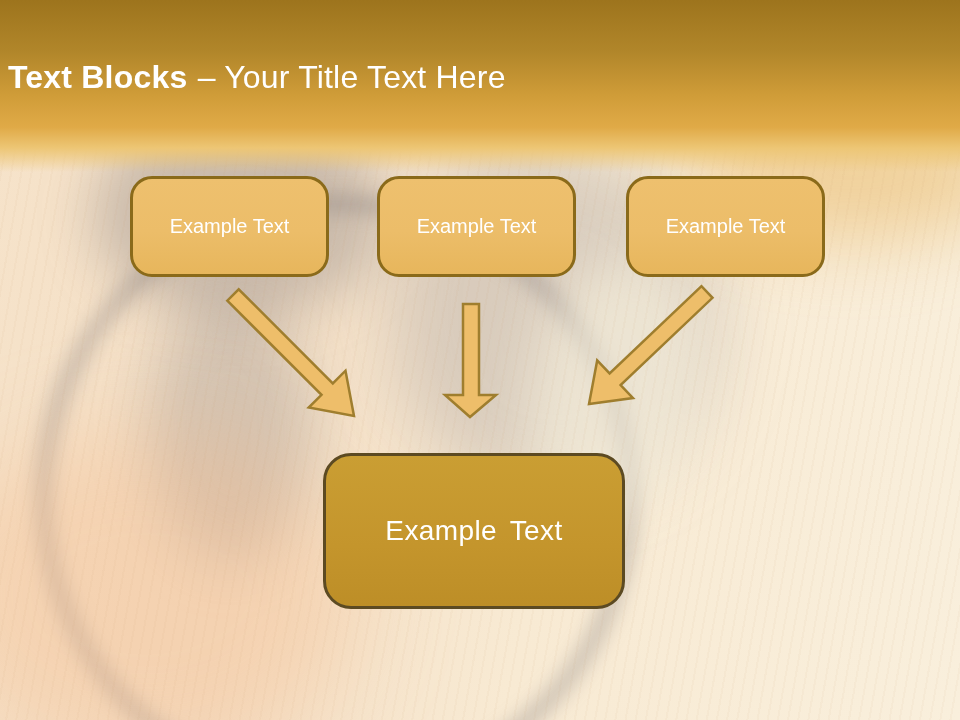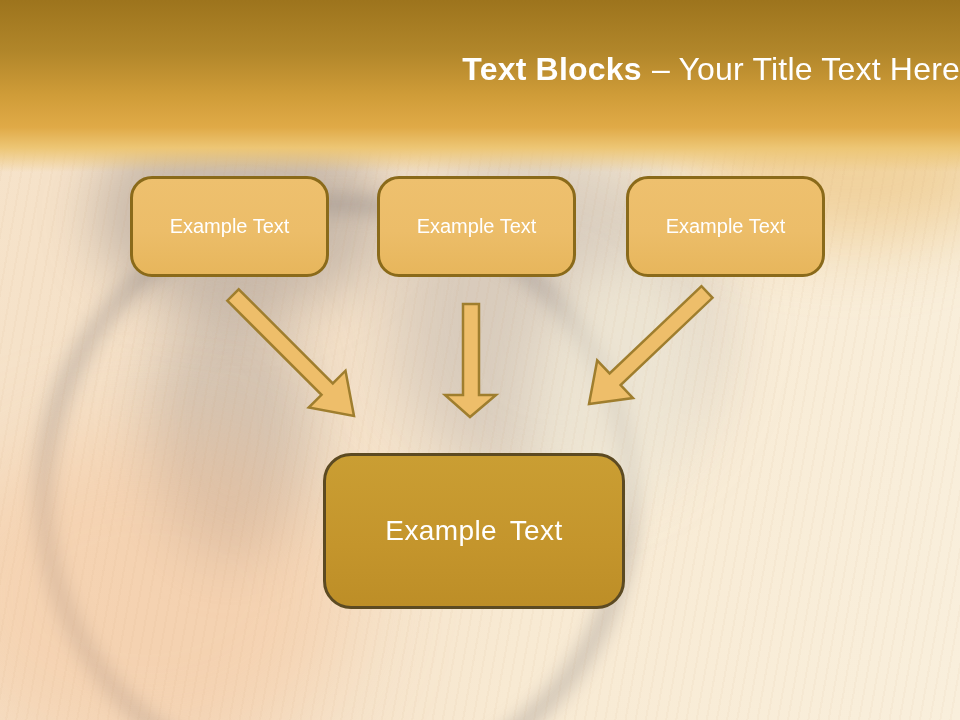--- a/index.html
+++ b/index.html
@@ -24,21 +24,21 @@
     filter:blur(26px);transform:rotate(12deg);}
   .glow-right{left:688px;top:106px;width:330px;height:135px;background:rgba(231,175,83,.45);filter:blur(35px);}
   .book-edge{left:748px;top:116px;width:42px;height:565px;border-radius:20px;
     background:linear-gradient(180deg,rgba(175,173,188,0) 0%,rgba(175,173,188,.42) 18%,rgba(168,168,184,.40) 75%,rgba(168,168,184,.12) 100%);
     transform:rotate(20deg);transform-origin:50% 0;filter:blur(5px);}
   
   .title-bar{position:absolute;top:0;left:0;width:960px;height:172px;z-index:2;
     background:linear-gradient(180deg,
       var(--header-top,#9d741d) 0%,#b1862a 30%,#cf9c38 55%,
       var(--header-gold,#e0aa47) 74%,#edc675 86%,rgba(242,220,180,0) 100%);}
-  .page-title{margin:0;padding-top:52px;text-align:right;
+  .page-title{margin:8px;padding-top:52px;text-align:left;
     font-size:32px;line-height:1.1;font-weight:400;color:var(--title-text,#fff);letter-spacing:.2px;}
   .page-title .emph{font-weight:700;margin-right:.32em;}
   
   .arrows{position:absolute;left:0;top:0;z-index:3;}
   .block{position:absolute;z-index:4;width:199px;height:101px;box-sizing:border-box;
     border:3px solid var(--block-border,#8a6a1a);border-radius:22px;
     background:linear-gradient(180deg,#eec06e 0%,var(--block-fill,#ecbd69) 55%,#e7b65c 100%);
     display:flex;align-items:center;justify-content:center;
     color:var(--block-text,#fff);font-size:20px;cursor:default;}
   .block-1{left:130px;top:176px;}

